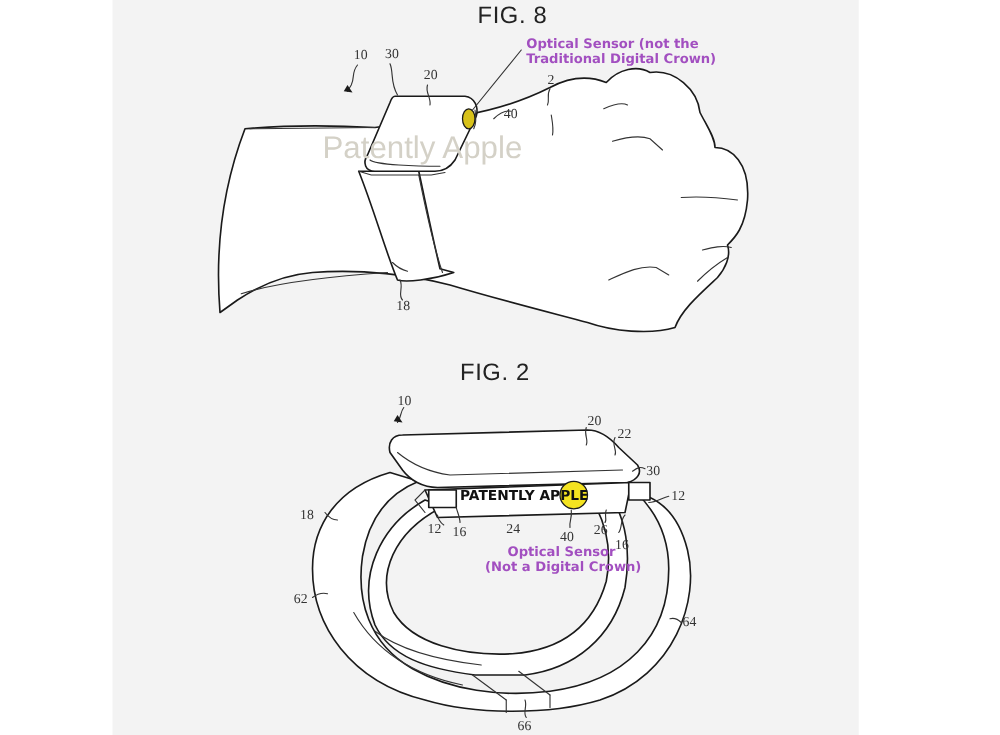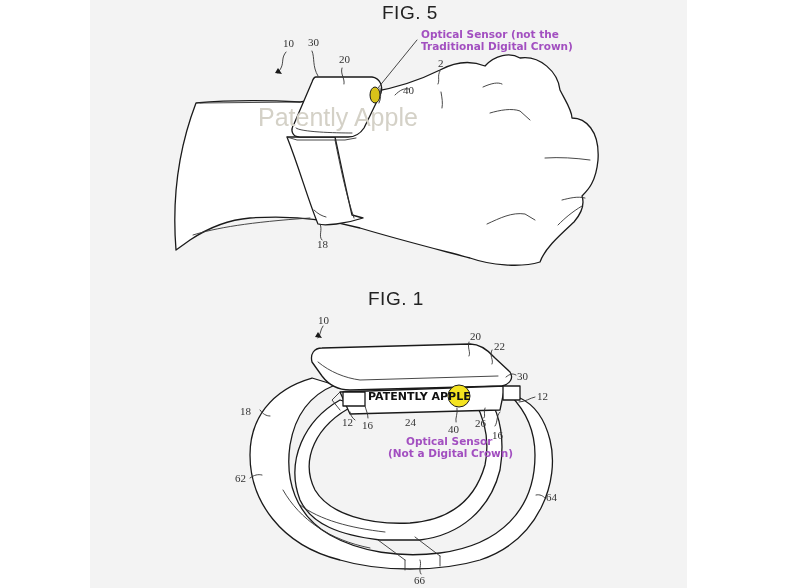--- a/index.html
+++ b/index.html
@@ -12,22 +12,22 @@
   .wm{font-family:"Liberation Sans",sans-serif;font-size:25px;fill:#d4d1c7;}
   .wm2{font-family:"DejaVu Sans",sans-serif;font-weight:bold;font-size:11px;fill:#111;}
   .thin{fill:none;stroke:#333;stroke-width:0.9;stroke-linecap:round;}
   .fillw{fill:#ffffff;stroke:#1a1a1a;stroke-width:1.3;stroke-linejoin:round;}
 </style>
 </head>
 <body>
 
 <div class="panel"></div>
 
-<div class="fig-title" style="left:382px;top:2px;">FIG. 5</div>
-<div class="fig-title" style="left:368px;top:288px;">FIG. 1</div>
+<div class="fig-title" style="left:382px;top:2px;">FIG. 8</div>
+<div class="fig-title" style="left:368px;top:288px;">FIG. 2</div>
 
 <svg width="800" height="588" viewBox="0 0 800 588">
 
   <g>
 
     <path class="fillw" d="M196,103 C230,100 262,100 300,102 L372,92 C395,88 420,80 440,70 C455,62 470,60 485,66 C495,55 510,52 520,58 C540,55 558,72 560,90 C565,100 572,110 572,118 C585,118 600,130 598,160 C596,182 588,190 582,196 C585,205 580,215 574,222 C560,235 545,248 540,262 C520,268 490,265 470,258 C440,250 400,240 360,228 C330,220 290,215 250,218 C225,220 205,230 190,240 L176,250 C172,200 178,150 196,103 Z"></path>
 
     <path class="thin" d="M483,87 C492,83 498,82 502,84"></path>
     <path class="thin" d="M490,113 C500,110 512,108 520,111 L530,120"></path>
     <path class="thin" d="M545,158 C560,157 575,158 590,160"></path>

